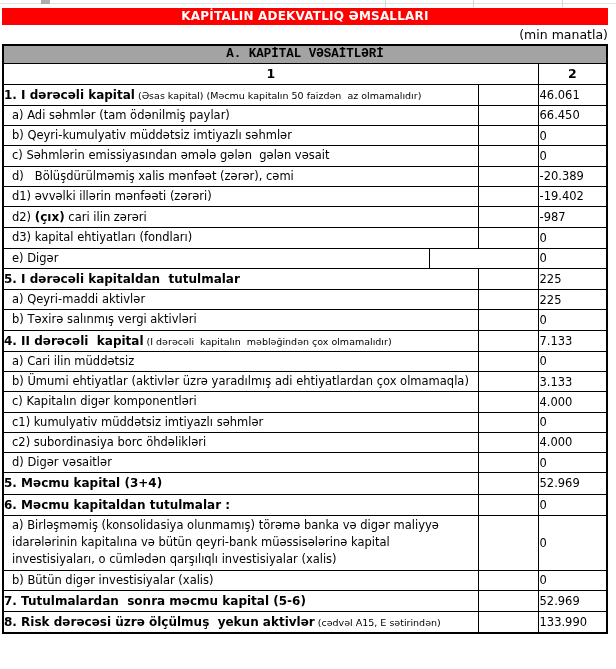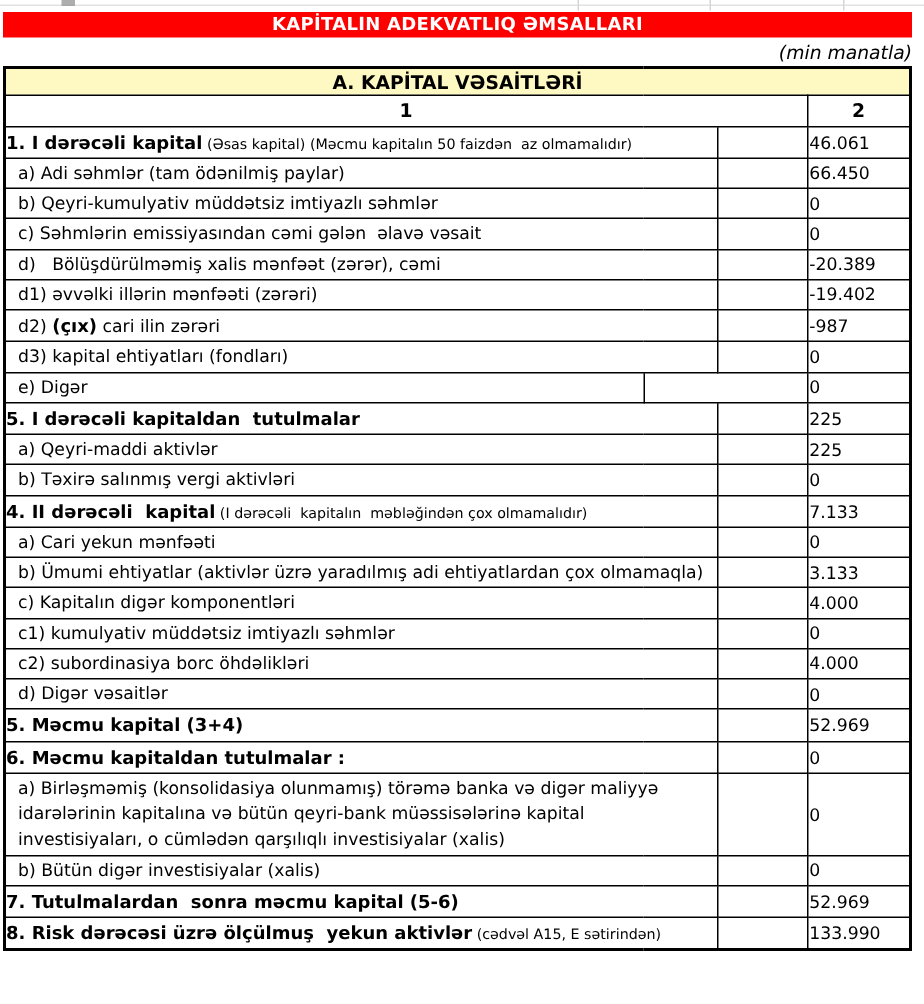--- a/index.html
+++ b/index.html
@@ -8,21 +8,21 @@
   .sheet { position:relative; width:616px; height:669px; background:#fff;border-radius:32px; }
 
   
   .grid-h { position:absolute; left:0; top:3px; width:616px; height:1px; background:#e2e2e2; }
   .grid-v { position:absolute; top:0; width:1px; height:7px; background:#d6d6d6; }
   .stub-mark { position:absolute; left:41px; top:0; width:9px; height:4px; background:#9a9a9a; opacity:.8; }
 
   .banner { position:absolute; left:2px; top:8px; width:606px; height:17px;
             color:#fff; font-weight:bold; font-size:12px; line-height:17px;
             text-align:center; letter-spacing:.2px; }
-  .unit-note { position:absolute; top:27px; right:8px; font-style:italic; font-size:12.5px;margin-left:15px; }
+  .unit-note { position:absolute; top:27px; right:8px; font-size:12.5px;margin-left:15px; }
 
   table.capital { position:absolute; left:2px; top:44px; width:606px;
                   border-collapse:collapse; table-layout:fixed;
                   border:2px solid #000; }
   td, th { border:1px solid #000; vertical-align:middle; overflow:hidden; }
 
   tr.section-hdr th { height:18px; font-size:12.5px; font-weight:bold; text-align:center; }
   tr.col-hdr td { height:21px; font-size:12.5px; font-weight:bold; text-align:center; }
 
   tr.data-row { height:20px; }
@@ -50,21 +50,21 @@
 
   <table class="capital">
     <colgroup>
       <col style="width:426px">
       <col style="width:49px">
       <col style="width:60px">
       <col style="width:69px">
     </colgroup>
     <tbody>
       <tr class="section-hdr">
-        <th colspan="4" style="background: #fef9c3;">A. KAPİTAL VƏSAİTLƏRİ</th>
+        <th colspan="4" style="background: #a3a3a3; font-family: Liberation Mono, monospace;">A. KAPİTAL VƏSAİTLƏRİ</th>
       </tr>
       <tr class="col-hdr">
         <td colspan="3">1</td>
         <td>2</td>
       </tr>
 
     <tr class="data-row">
           <td class="lbl" colspan="2"><span class="b ">1. I dərəcəli kapital</span><span class="sm"> (Əsas kapital) (Məcmu kapitalın 50 faizdən  az olmamalıdır)</span></td>
           <td class="mid"></td>
           <td class="val">46.061</td>
@@ -73,21 +73,21 @@
           <td class="lbl indent" colspan="2"><span class="">a) Adi səhmlər (tam ödənilmiş paylar)</span></td>
           <td class="mid"></td>
           <td class="val">66.450</td>
         </tr>
         <tr class="data-row">
           <td class="lbl indent" colspan="2"><span class="">b) Qeyri-kumulyativ müddətsiz imtiyazlı səhmlər</span></td>
           <td class="mid"></td>
           <td class="val">0</td>
         </tr>
         <tr class="data-row">
-          <td class="lbl indent" colspan="2"><span class="">c) Səhmlərin emissiyasından cəmi gələn  əlavə vəsait</span></td>
+          <td class="lbl indent" colspan="2"><span class="">c) Səhmlərin emissiyasından əmələ gələn  gələn vəsait</span></td>
           <td class="mid"></td>
           <td class="val">0</td>
         </tr>
         <tr class="data-row">
           <td class="lbl indent" colspan="2"><span class="">d)   Bölüşdürülməmiş xalis mənfəət (zərər), cəmi</span></td>
           <td class="mid"></td>
           <td class="val">-20.389</td>
         </tr>
         <tr class="data-row">
           <td class="lbl indent" colspan="2"><span class="">d1) əvvəlki illərin mənfəəti (zərəri)</span></td>
@@ -123,21 +123,21 @@
           <td class="lbl indent" colspan="2"><span class="">b) Təxirə salınmış vergi aktivləri</span></td>
           <td class="mid"></td>
           <td class="val">0</td>
         </tr>
         <tr class="data-row">
           <td class="lbl" colspan="2"><span class="b ">4. II dərəcəli  kapital</span><span class="sm"> (I dərəcəli  kapitalın  məbləğindən çox olmamalıdır)</span></td>
           <td class="mid"></td>
           <td class="val">7.133</td>
         </tr>
         <tr class="data-row">
-          <td class="lbl indent" colspan="2"><span class="">a) Cari yekun mənfəəti</span></td>
+          <td class="lbl indent" colspan="2"><span class="">a) Cari ilin müddətsiz</span></td>
           <td class="mid"></td>
           <td class="val">0</td>
         </tr>
         <tr class="data-row">
           <td class="lbl indent" colspan="2"><span class="">b) Ümumi ehtiyatlar (aktivlər üzrə yaradılmış adi ehtiyatlardan çox olmamaqla)</span></td>
           <td class="mid"></td>
           <td class="val">3.133</td>
         </tr>
         <tr class="data-row">
           <td class="lbl indent" colspan="2"><span class="">c) Kapitalın digər komponentləri</span></td>

